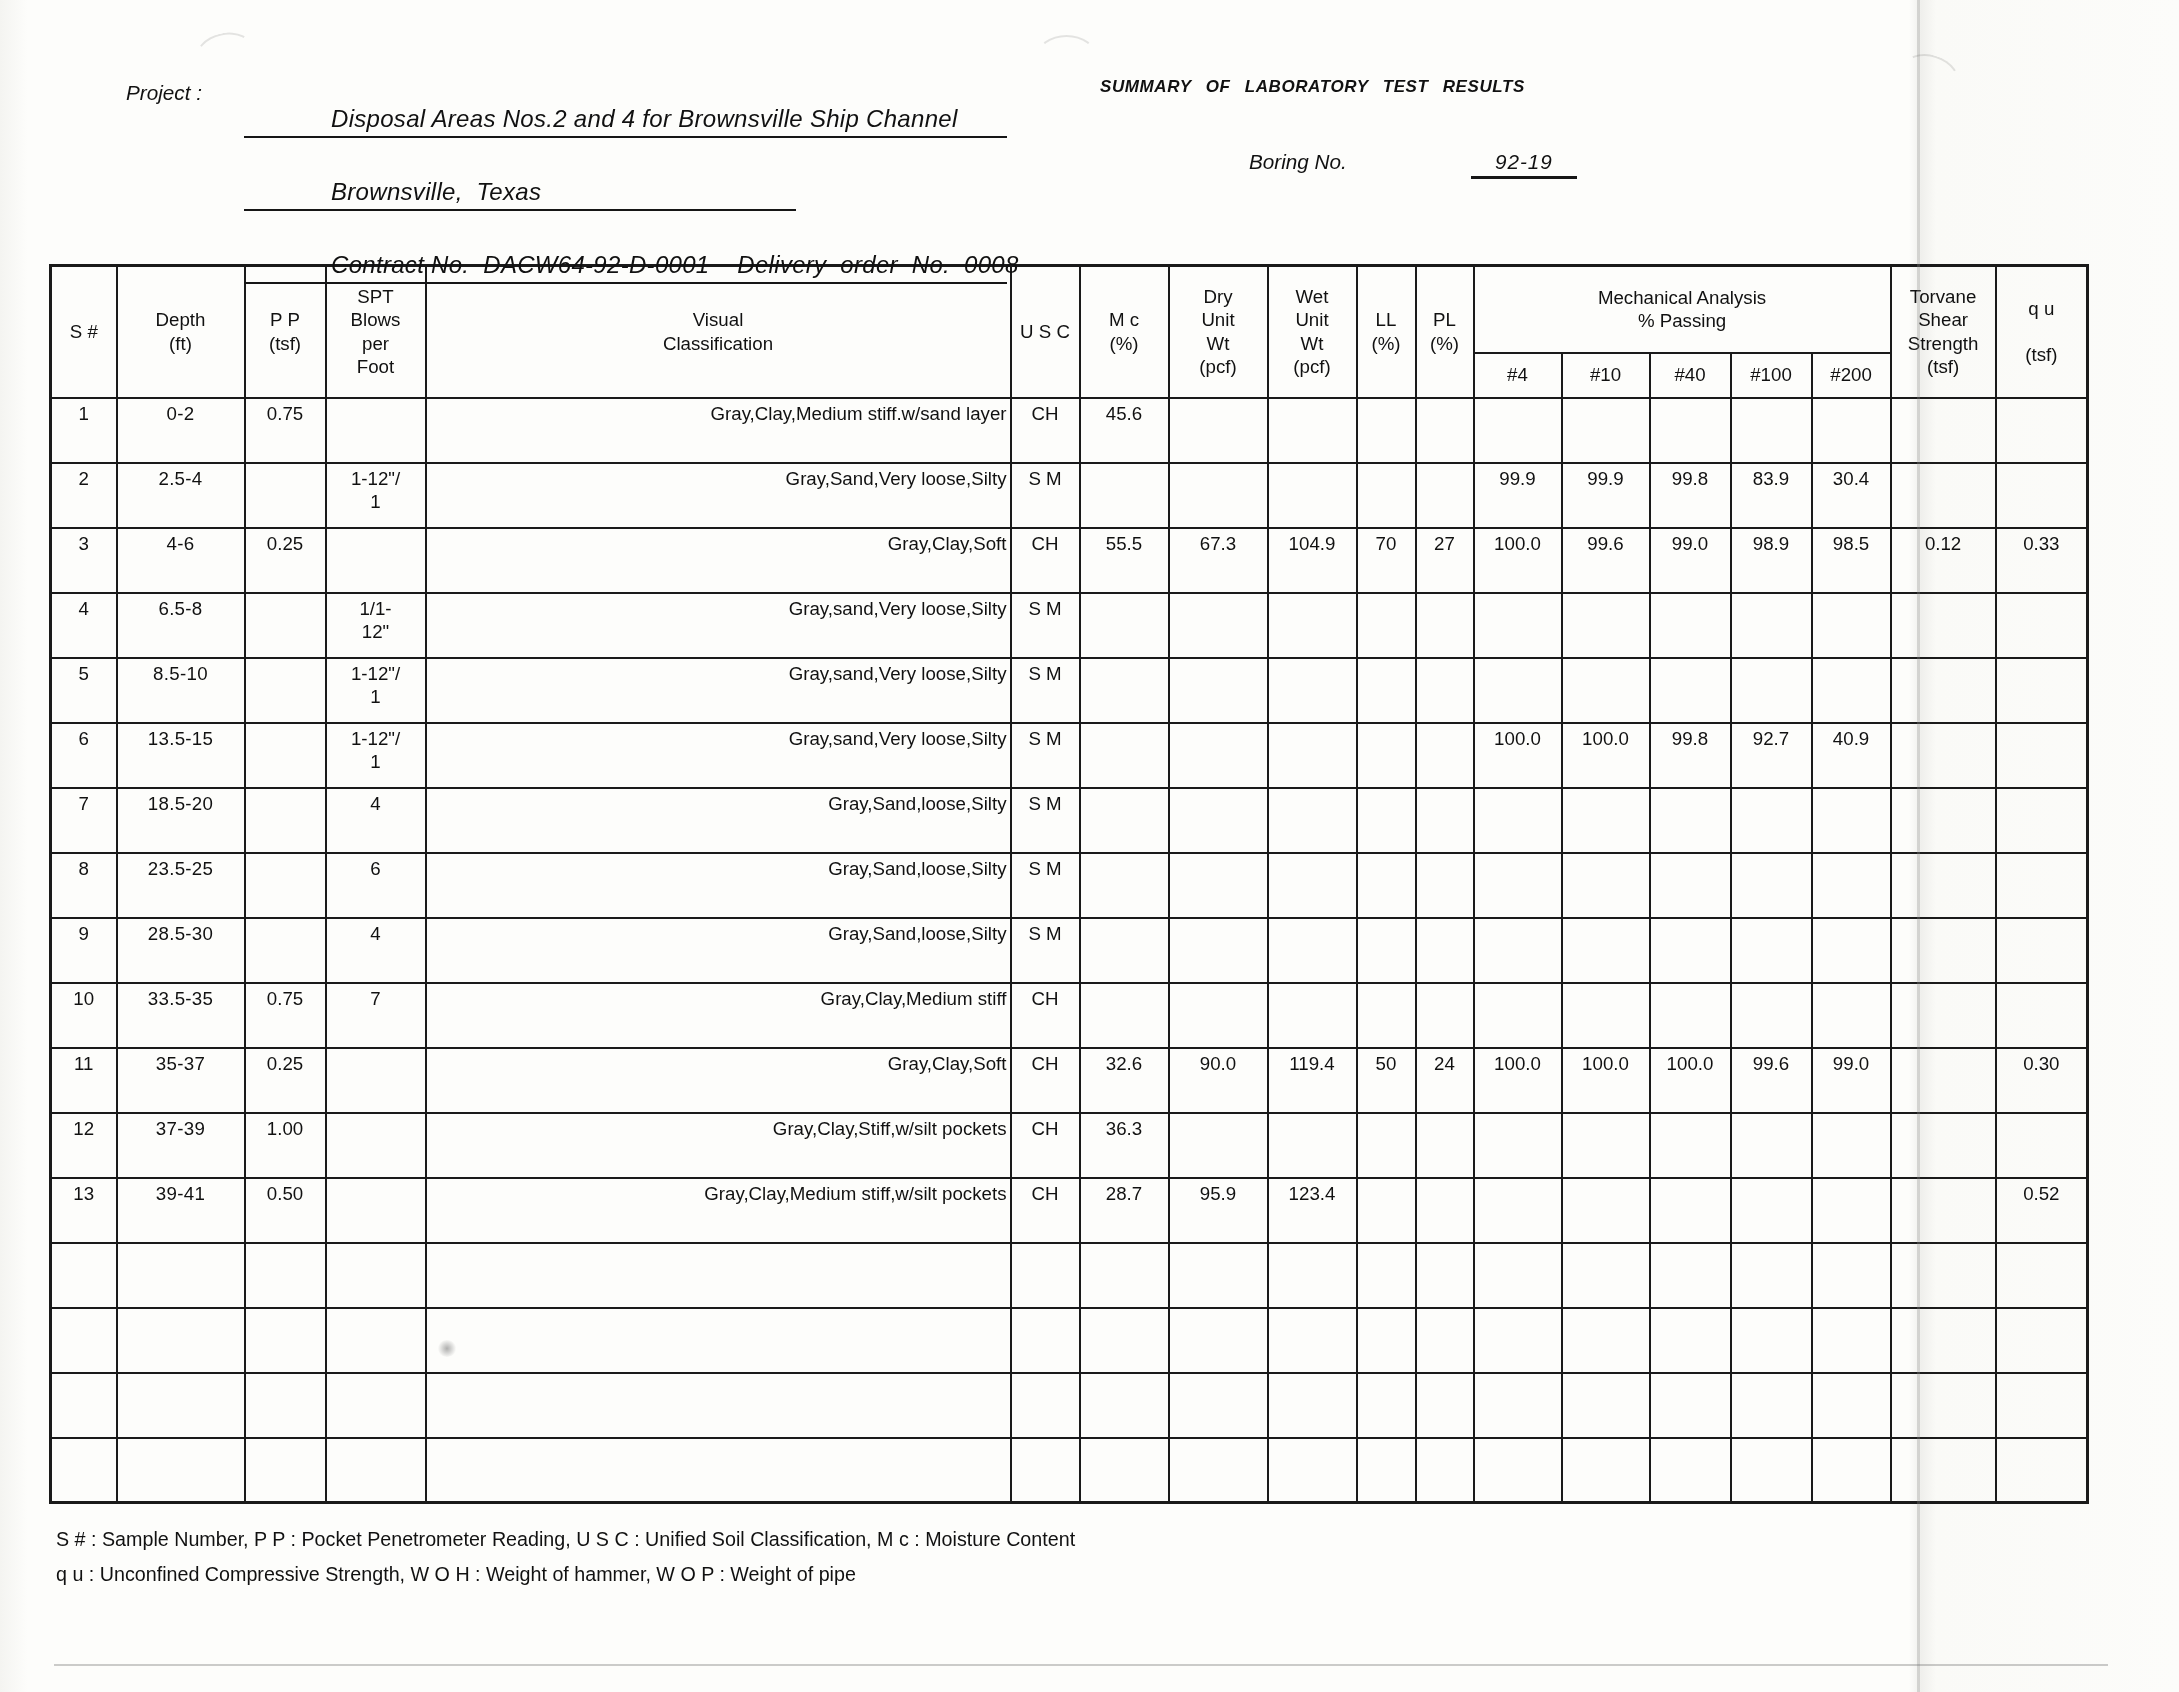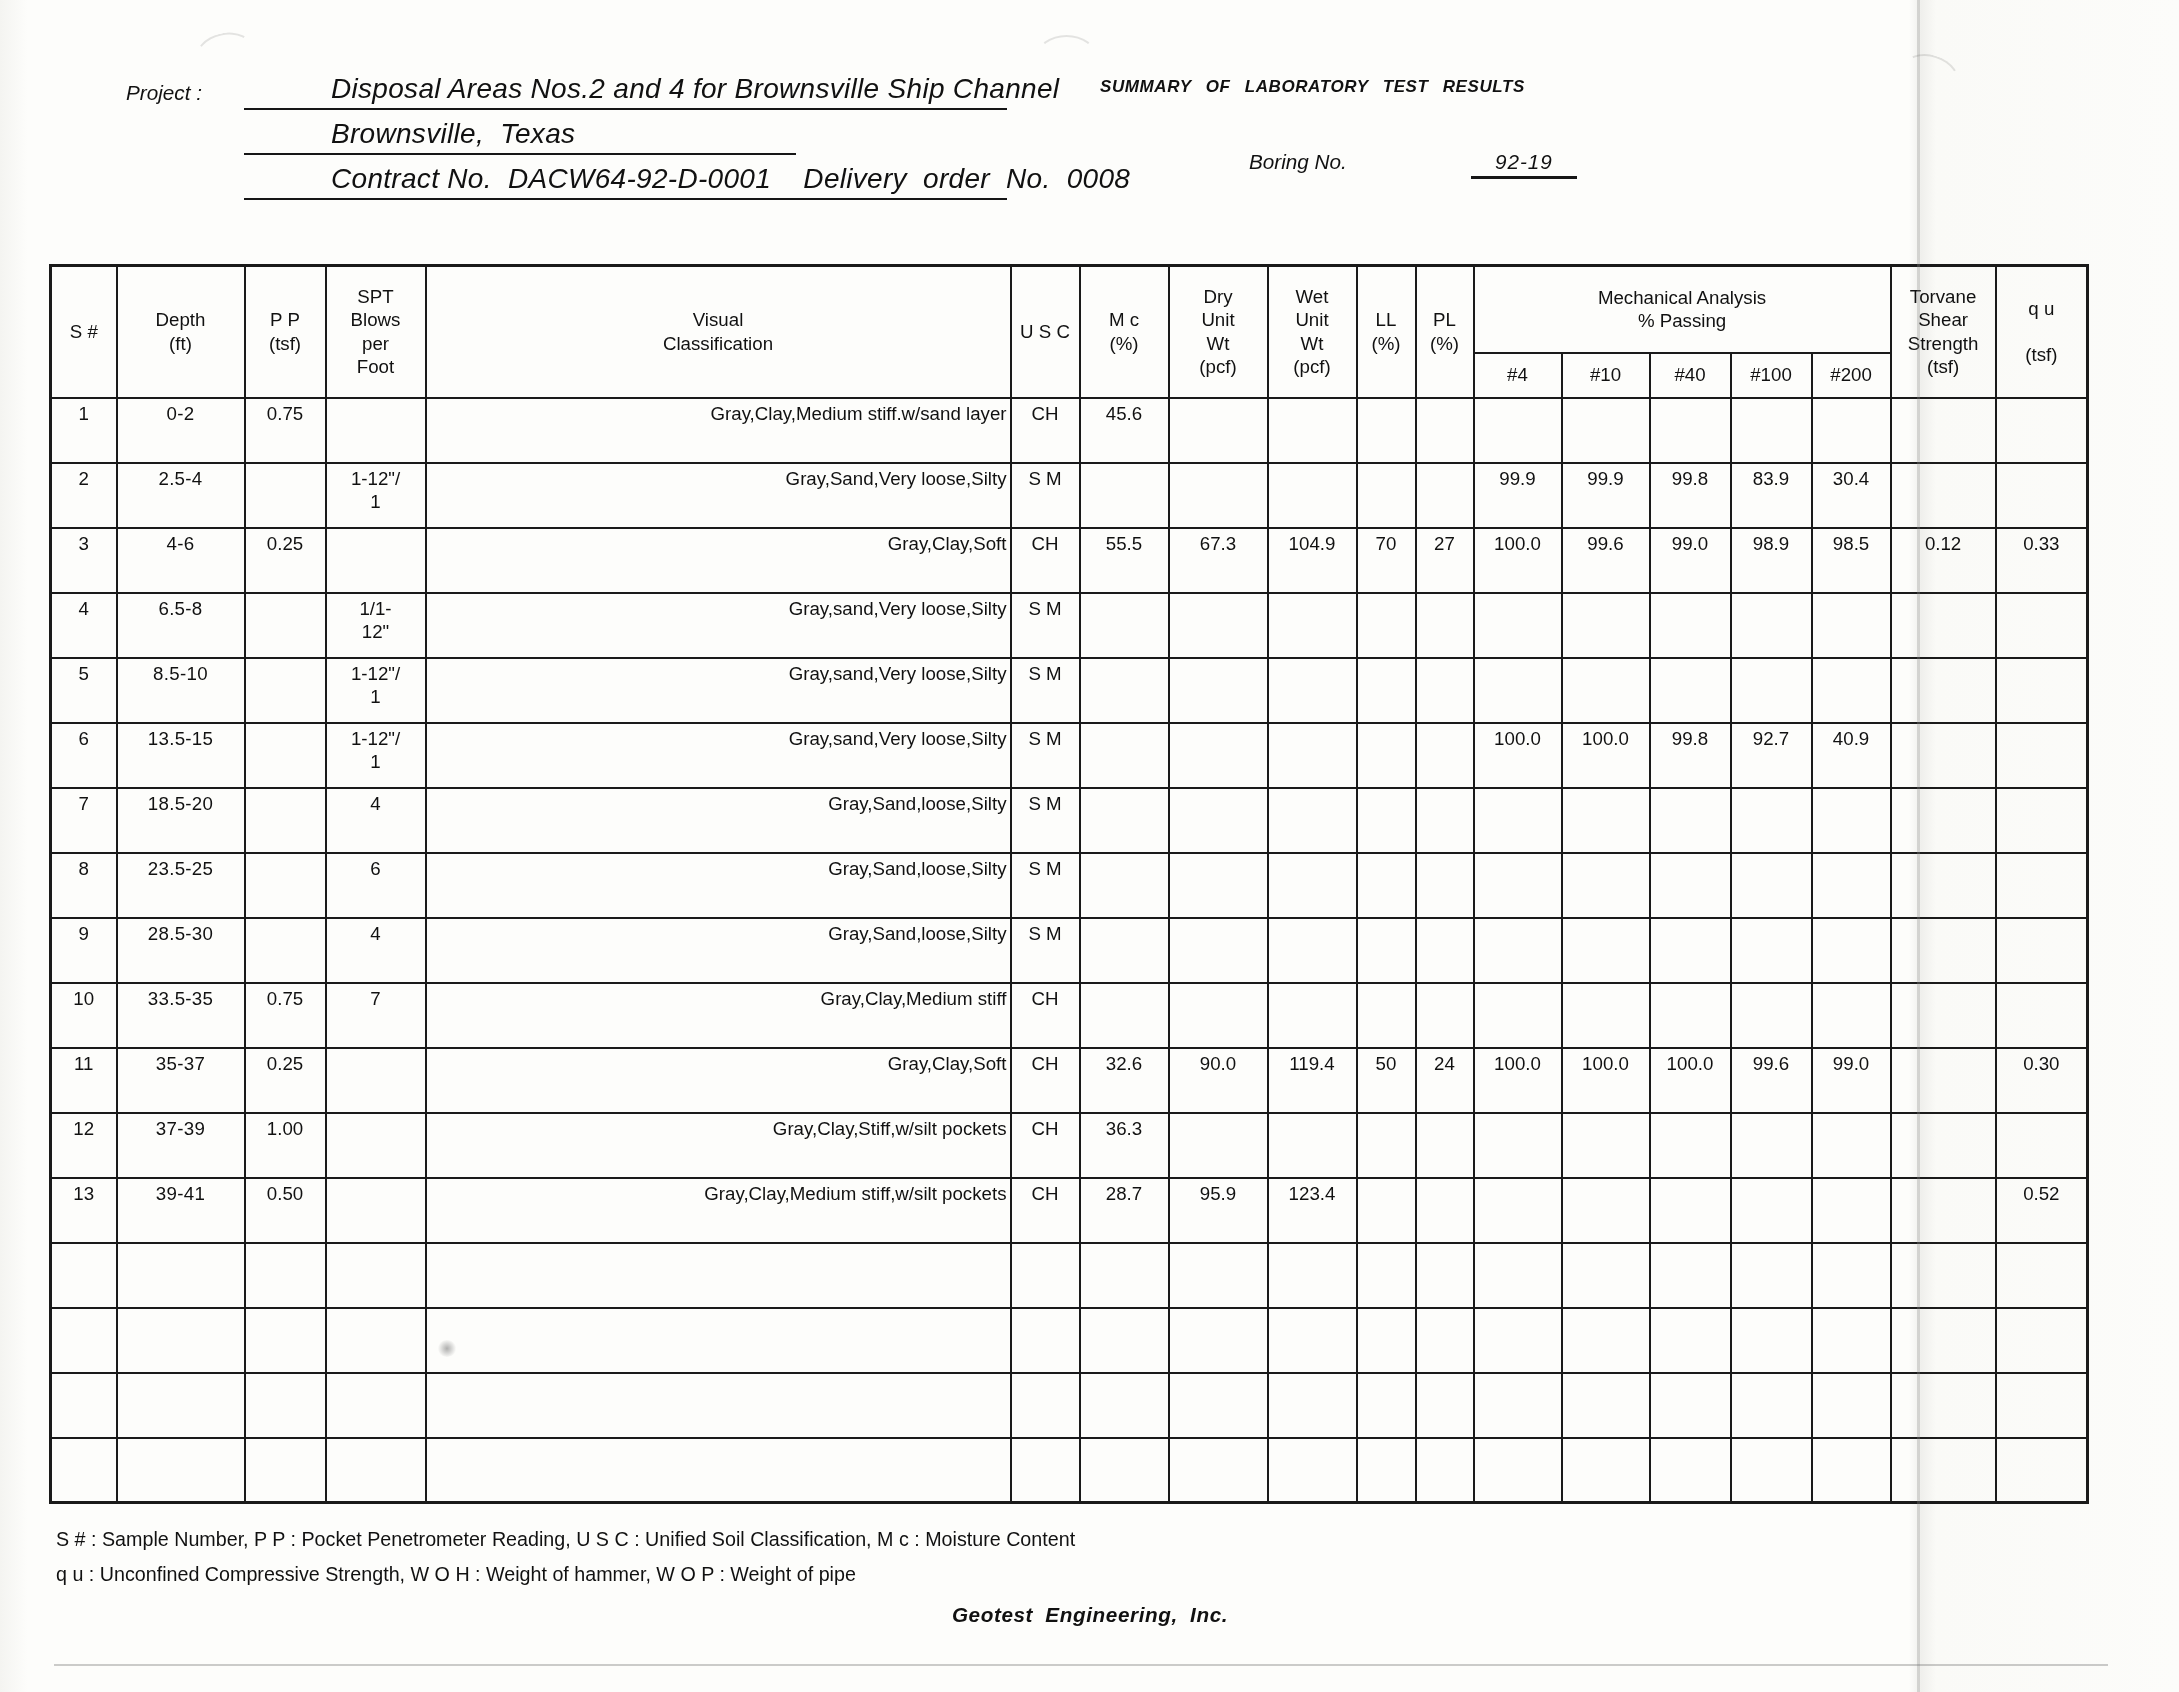--- a/index.html
+++ b/index.html
@@ -12,21 +12,21 @@
     overflow:hidden;
   }
   
   .top-area { position:relative; height:264px;font-style:italic; }
   .project-label { position:absolute; left:126px; top:81px; font-size:20.7px; }
   .project-lines { position:absolute; left:244px; top:65px; width:763px; }
   .project-line {
     display:block; box-sizing:border-box;
     padding:7.9px 0 3px 87px;
     border-bottom:2px solid #161616;
-    font-size:28px; white-space:pre; letter-spacing:0.3px;
+    font-size:24px; white-space:pre; letter-spacing:0.3px;margin-top:32px;
   }
   .project-line.short { width:552px; }
   .doc-title {
     position:absolute; left:1100px; top:77px;
     font-size:17px; font-weight:bold; letter-spacing:0.6px; word-spacing:8.9px;
   }
   .boring-row { position:absolute; left:1249px; top:150px; font-size:20.7px; }
   .boring-label { margin-right:118px; }
   .boring-value {
     display:inline-block; min-width:91px; text-align:center;
@@ -508,21 +508,20 @@
           <td class="col-torvane"></td>
           <td class="col-qu"></td>
         </tr>
       </tbody>
   </table>
 
   <div class="legend">
     <div>S # : Sample Number, P P : Pocket Penetrometer Reading, U S C : Unified Soil Classification, M c : Moisture Content</div>
     <div>q u : Unconfined Compressive Strength, W O H : Weight of hammer, W O P : Weight of pipe</div>
   </div>
-  <div class="company">Geotest  Engineering,  Inc.</div>
 
   <div class="scan-vline"></div>
   <div class="scan-bottom"></div>
   <div class="smudge"></div>
   <div class="curl c1"></div>
   <div class="curl c2"></div>
   <div class="curl c3"></div>
 
 </div>
 

